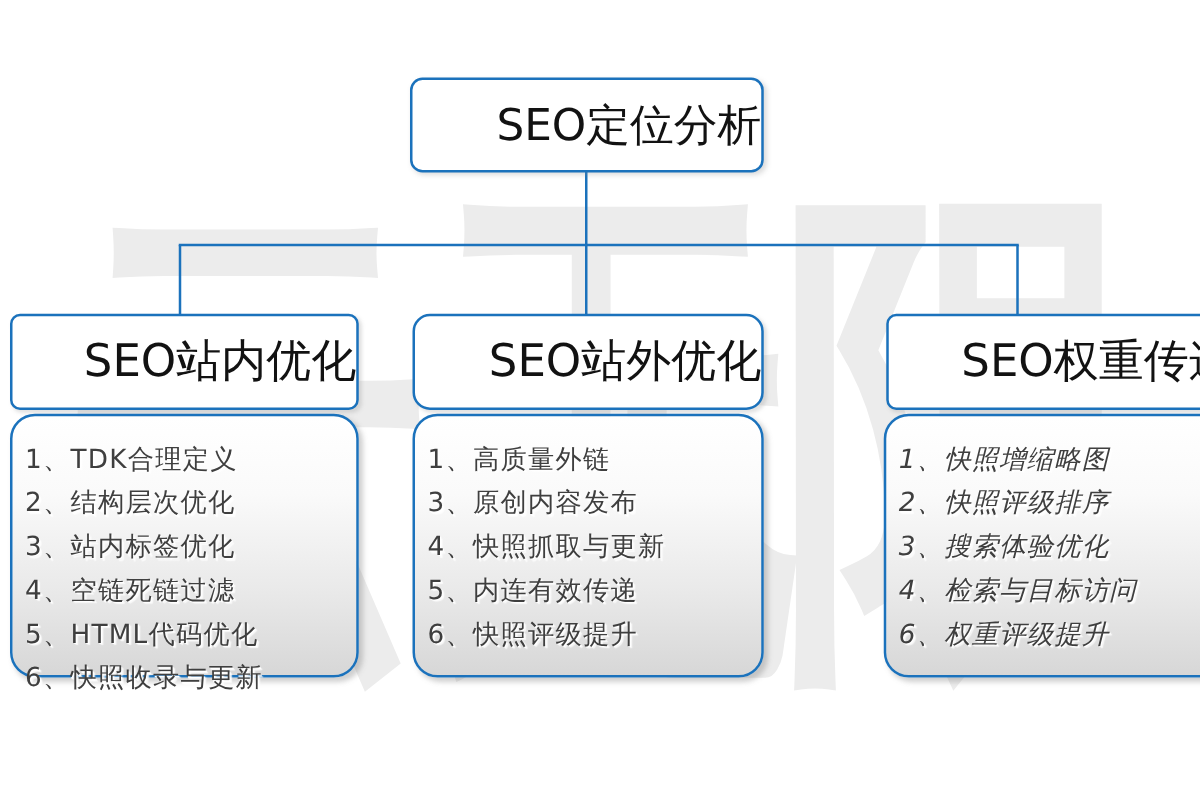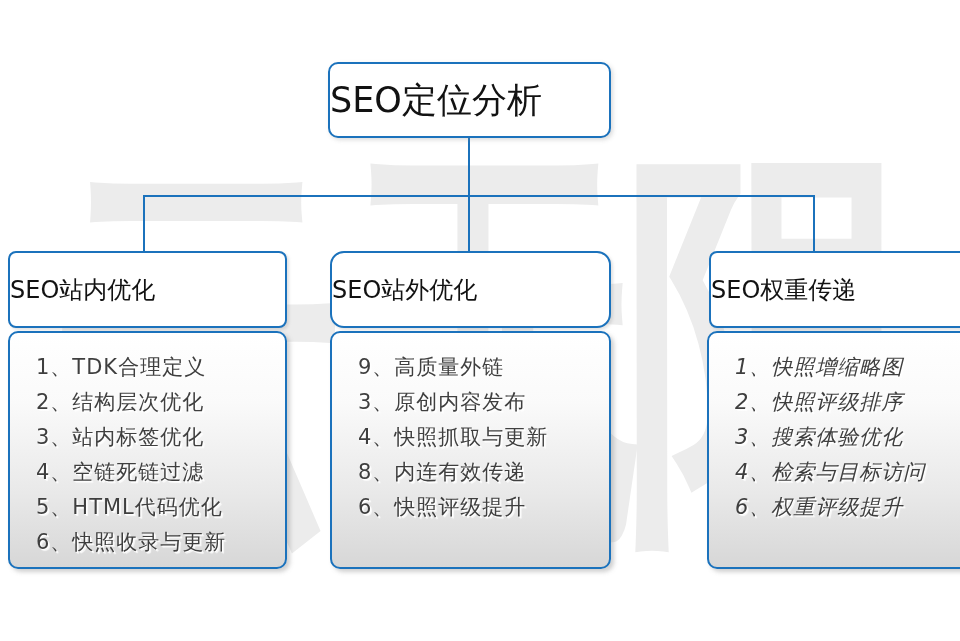--- a/index.html
+++ b/index.html
@@ -47,52 +47,52 @@
   .line-v4 { left: 813px; top: 196px; width: 2px;  height: 56px; }
 
   
   .node {
     position: absolute;
     z-index: 2;
     background: #ffffff;
     border: 2px solid var(--accent, #1b72bc);
     display: flex;
     align-items: center;
-    justify-content: flex-start;
+    justify-content: flex-end;
     color: #121212;
   }
   .root-node {
     left: 328px; top: 62px;
     width: 283px; height: 76px;
     border-radius: 10px;
     font-size: 35px;
     box-shadow: 2px 2px 4px rgba(140,140,140,0.30);
   }
   .branch-node {
     top: 251px;
     height: 77px;
     border-radius: 8px;
-    font-size: 24px;
+    font-size: 36px;
     box-shadow: 2px 2px 3px rgba(150,150,150,0.28);
   }
   .branch-1 { left: 8px;   width: 279px; }
   .branch-2 { left: 330px; width: 281px; border-radius: 14px; }
   .branch-3 { left: 709px; width: 280px; }
 
   
   .list-box {
     position: absolute;
     top: 331px;
-    height: 238px;
+    height: 211px;
     z-index: 2;
     border: 2px solid var(--accent, #1b72bc);
-    border-radius: 10px;
+    border-radius: 20px;
     background: linear-gradient(to bottom, #ffffff 0%, #fafafa 30%, #e9e9e9 68%, #d7d7d7 100%);
     box-shadow: 3px 3px 4px rgba(120,120,120,0.35);
-    padding: 17px 10px 0 26px;
+    padding: 17px 10px 0 10px;
   }
   .list-1 { left: 8px;   width: 279px; }
   .list-2 { left: 330px; width: 281px; }
   .list-3 { left: 707px; width: 280px; font-style: italic; }
 
   .list-box ul {
     list-style: none;
   }
   .list-box li {
     font-size: 21px;
@@ -145,28 +145,28 @@
 
         <li>5、HTML代码优化</li>
 
         <li>6、快照收录与更新</li>
       </ul>
   </div>
 
   <div class="list-box list-2">
     <ul>
 
-        <li>9、高质量外链</li>
+        <li>1、高质量外链</li>
 
 
         <li>3、原创内容发布</li>
 
         <li>4、快照抓取与更新</li>
 
-        <li>8、内连有效传递</li>
+        <li>5、内连有效传递</li>
 
         <li>6、快照评级提升</li>
       </ul>
   </div>
 
   <div class="list-box list-3">
     <ul>
 
         <li>1、快照增缩略图</li>
 

